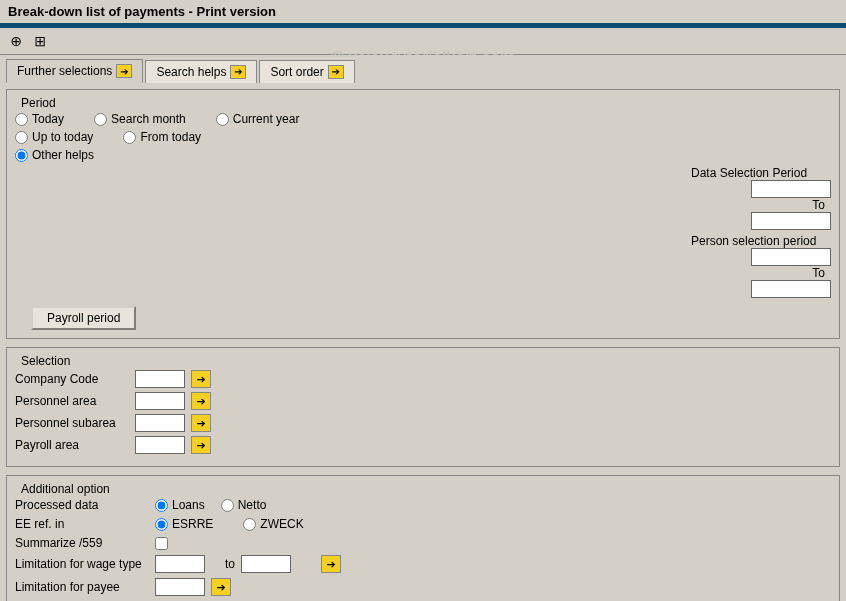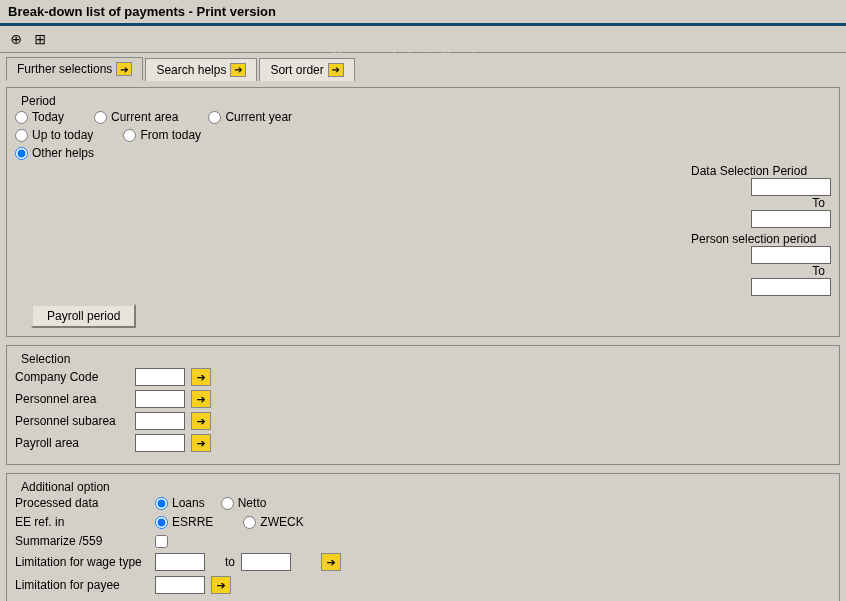--- a/index.html
+++ b/index.html
@@ -8,21 +8,21 @@
       font-size: 12px;
       background: #d4d0c8;
       width: 846px;
       min-height: 601px;
     }
     .title-bar {
       background: #d4d0c8;
       padding: 4px 8px;
       font-weight: bold;
       font-size: 13px;
-      border-bottom: 3px solid #0c4a6e;
+      border-bottom: 5px solid #0c4a6e;
     }
     .toolbar {
       background: #d4d0c8;
       padding: 3px 6px;
       display: flex;
       align-items: center;
       gap: 4px;
       border-bottom: 1px solid #888;
     }
     .toolbar-icon {
@@ -251,21 +251,21 @@
   <div class="section">
     <div class="section-body">
       <div class="section-title">Period</div>
       <div class="radio-row">
         <div class="radio-item">
           <input type="radio" name="period" style="">
           <label>Today</label>
         </div>
         <div class="radio-item">
           <input type="radio" name="period" style="">
-          <label>Current area</label>
+          <label>Search month</label>
         </div>
         <div class="radio-item">
           <input type="radio" name="period" style="">
           <label>Current year</label>
         </div>
       </div>
       <div class="radio-row">
         <div class="radio-item">
           <input type="radio" name="period" style="">
           <label>Up to today</label>

